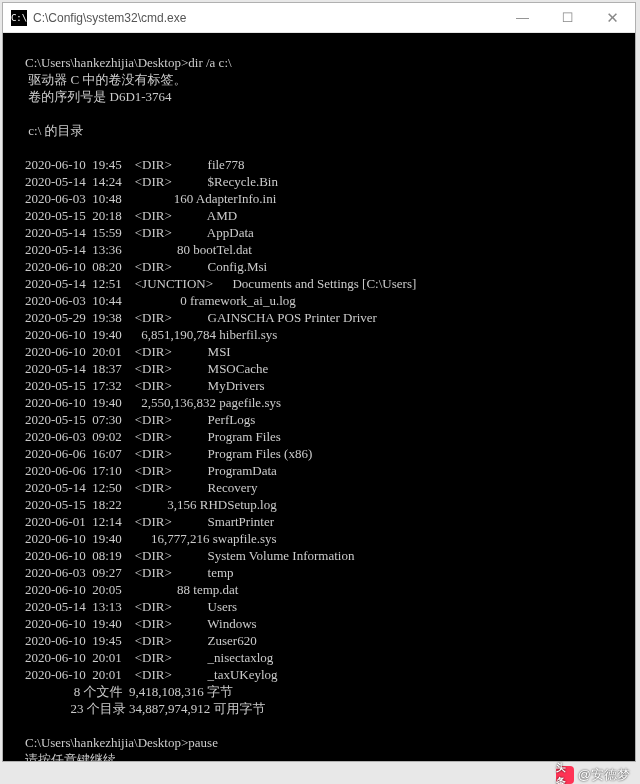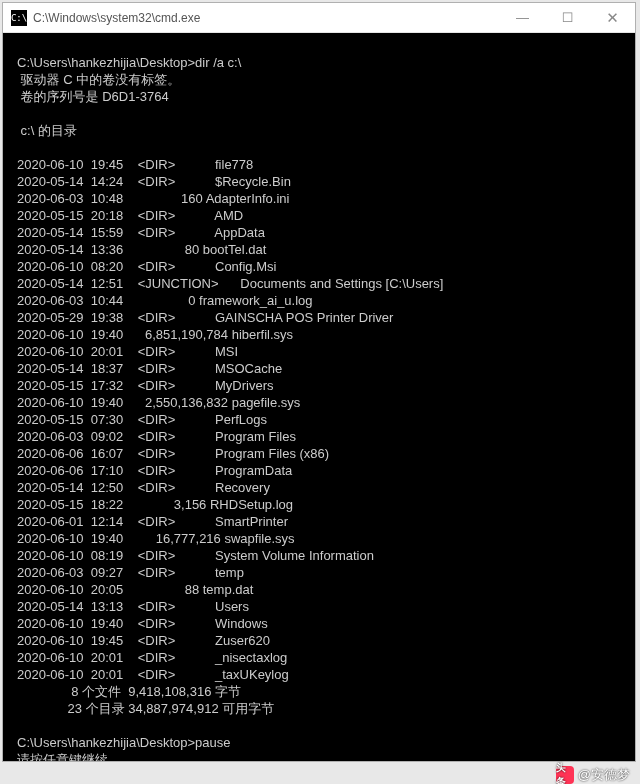--- a/index.html
+++ b/index.html
@@ -55,26 +55,26 @@
       justify-content: center;
       font-size: 13px;
       color: #888;
       font-family: "Segoe UI", sans-serif;
     }
     .win-btn.close { font-size: 15px; }
     .terminal {
       background: #000;
       color: #ccc;
       height: 728px;
-      padding: 4px 14px;
+      padding: 4px 22px;
       font-size: 13px;
       line-height: 17px;
       white-space: pre;
       overflow: hidden;
-      font-family: Liberation Sans, sans-serif;
+      font-family: Liberation Serif, serif;
     }
     .watermark {
       position: absolute;
       bottom: 0;
       right: 10px;
       color: #fff;
       font-size: 13px;
       font-family: "Microsoft YaHei", sans-serif;
       display: flex;
       align-items: center;
@@ -93,21 +93,21 @@
       font-size: 10px;
       font-weight: bold;
     }
   </style>
 </head>
 <body>
 
 <div class="window">
   <div class="titlebar">
     <div class="title-icon">C:\</div>
-    <div class="title-text">C:\Windows\system32\cmd.exe</div>
+    <div class="title-text">C:\Config\system32\cmd.exe</div>
     <div class="win-controls">
       <div class="win-btn">—</div>
       <div class="win-btn">☐</div>
       <div class="win-btn close">✕</div>
     </div>
   </div>
   <div class="terminal" id="term">
 C:\Users\hankezhijia\Desktop&gt;dir /a c:\
  驱动器 C 中的卷没有标签。
  卷的序列号是 D6D1-3764

